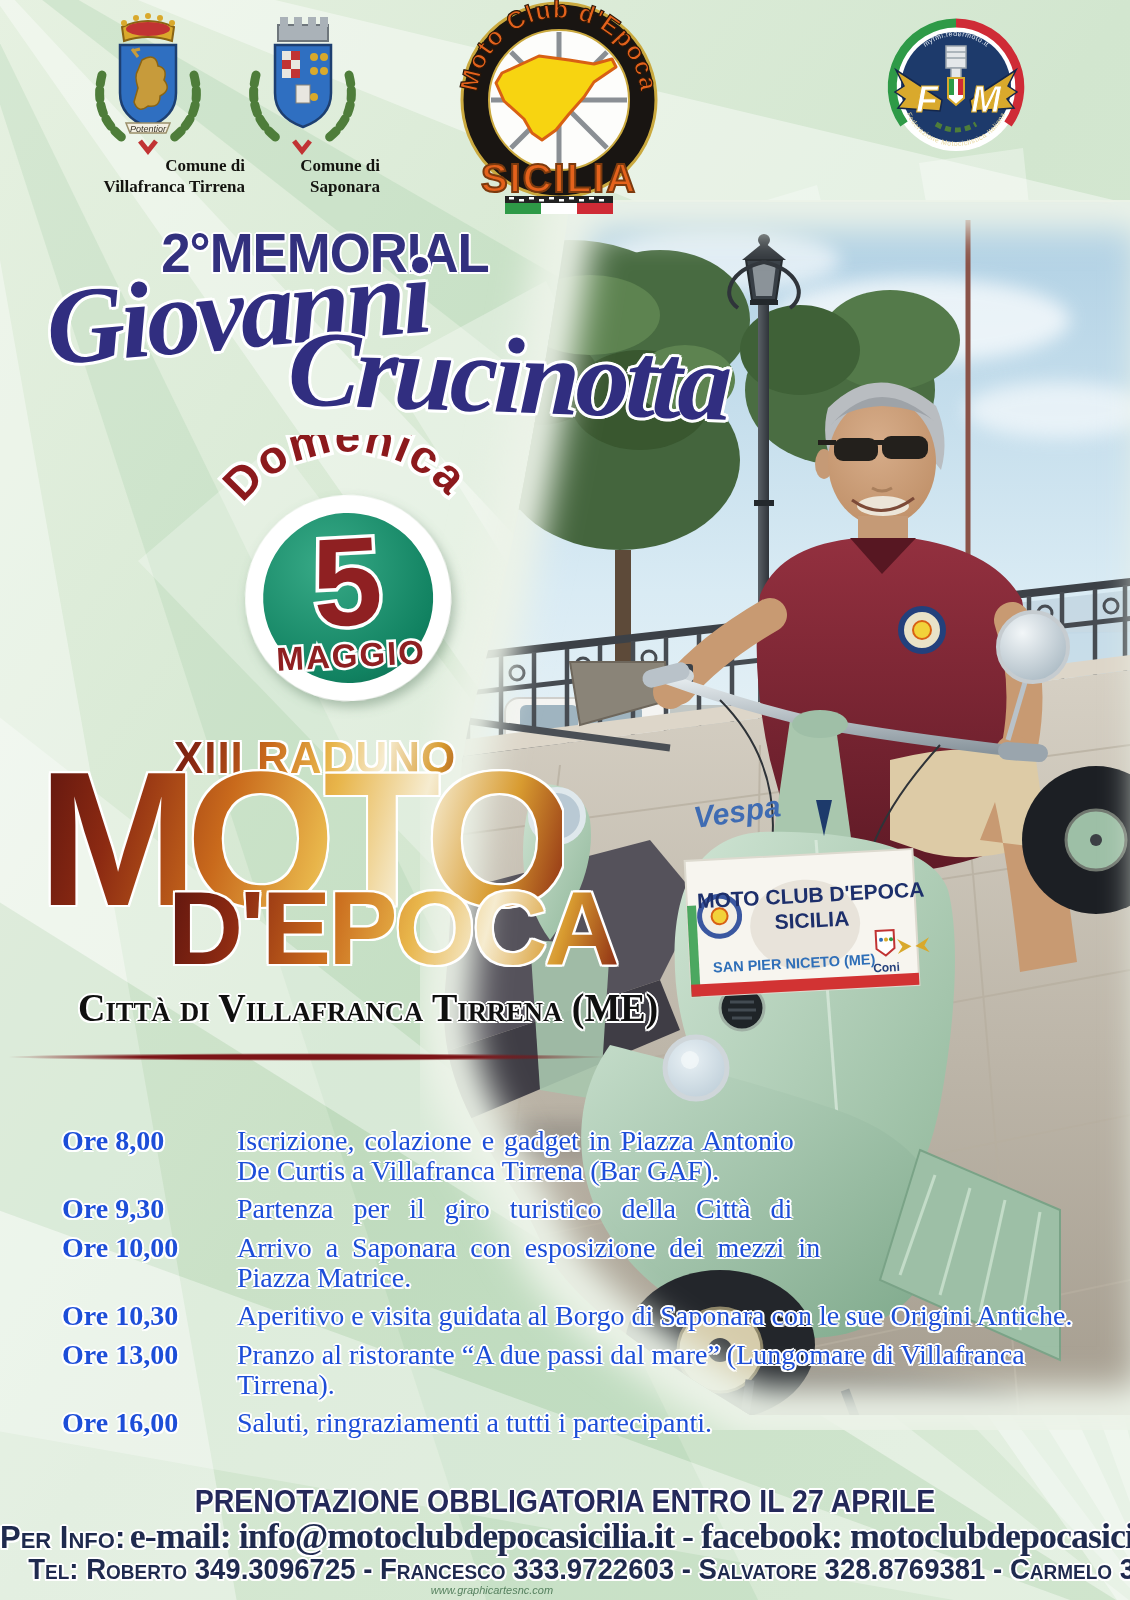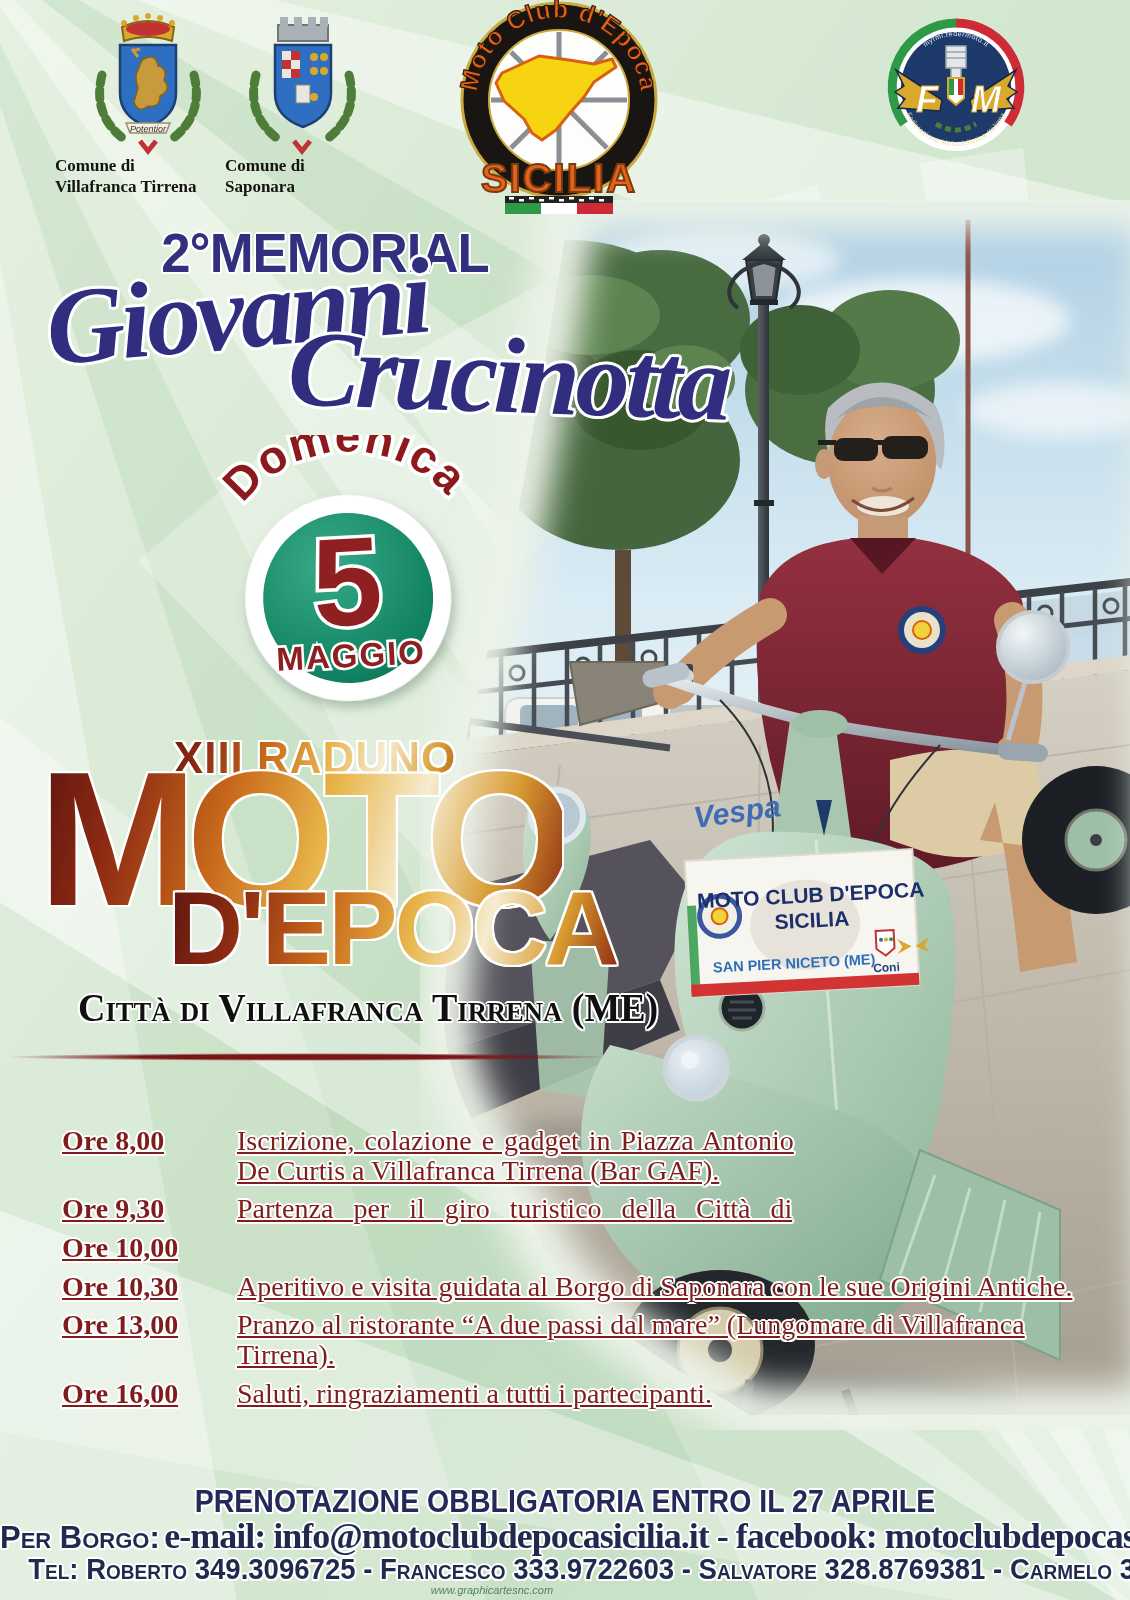--- a/index.html
+++ b/index.html
@@ -14,21 +14,21 @@
   .outline-w-lg{text-shadow:3px 0 0 #fff,-3px 0 0 #fff,0 3px 0 #fff,0 -3px 0 #fff,
              2.2px 2.2px 0 #fff,-2.2px 2.2px 0 #fff,2.2px -2.2px 0 #fff,-2.2px -2.2px 0 #fff;}
   .grad-text{background-image:linear-gradient(105deg,#5e150f 0%,#8c2a12 16%,#c96a1c 36%,
              #e8b54a 54%,#f6ecd0 70%,#d89b30 86%,#8c2a12 100%);
              -webkit-background-clip:text;background-clip:text;color:transparent;
              filter:drop-shadow(2px 0 0 #fff) drop-shadow(-2px 0 0 #fff)
                     drop-shadow(0 2px 0 #fff) drop-shadow(0 -2px 0 #fff);}
 
   
   .crest-label{font-family:"Liberation Serif",serif;font-weight:bold;font-size:17px;
-               color:#13130f;text-align:left;line-height:1.25;}
+               color:#13130f;text-align:right;line-height:1.25;}
 
   
   .memorial{left:130px;top:220px;width:390px;text-align:center;font-size:56px;font-weight:800;
             color:#32307e;letter-spacing:-1px;transform:scaleX(.94);transform-origin:center;}
   .script-name{font-family:"Liberation Serif",serif;font-style:italic;font-weight:bold;
                color:#312e80;font-size:108px;letter-spacing:-4px;line-height:1;}
   .giovanni{left:46px;top:258px;transform:rotate(-5deg);}
   .crucinotta{left:288px;top:322px;transform:rotate(2deg);}
 
   
@@ -41,21 +41,21 @@
              transform:scaleX(.95);transform-origin:left;}
 
   
   .divider{left:0;top:1053px;width:614px;height:8px;
            background:radial-gradient(ellipse 50% 50% at 50% 50%,#7c1417 55%,rgba(124,20,23,0) 98%);}
   .programma{left:175px;top:1070px;width:320px;text-align:center;
              font-family:"Liberation Serif",serif;font-style:italic;font-weight:bold;
              font-size:47px;color:#1d1d1b;}
   .program-list{left:62px;top:1126px;width:1045px;z-index:5;}
   .prog-row{display:flex;margin-bottom:9px;font-family:"Liberation Serif",serif;
-            color:#7f1d1d;font-size:28px;line-height:1.06;text-decoration:underline;}
+            color:#1d4ed8;font-size:28px;line-height:1.06;}
   .prog-time{flex:0 0 143px;font-weight:bold;}
   .prog-text{flex:1 1 auto;margin-left:32px;}
   .prog-text span{display:block;}
   .w705{max-width:705px;}
   .ws-1{word-spacing:3px;} .ws-2{word-spacing:13px;} .ws-3{word-spacing:7px;}
 
   
   .booking{left:0;top:1484px;width:1130px;text-align:center;font-size:31px;font-weight:800;
            color:#24295a;letter-spacing:0;transform:scaleX(.92);}
   .info-line{left:0;top:1515px;width:1130px;text-align:center;color:#1f2a4e;white-space:nowrap;}
@@ -522,20 +522,24 @@
       </div>
     </div>
     <div class="prog-row outline-w">
       <div class="prog-time">Ore 9,30</div>
       <div class="prog-text w705">
         <span class="ws-2">Partenza per il giro turistico della Città di</span>
       </div>
     </div>
     <div class="prog-row outline-w">
       <div class="prog-time">Ore 10,00</div>
+      <div class="prog-text w705">
+        <span class="ws-3">Arrivo a Saponara con esposizione dei mezzi in</span>
+          <span>Piazza Matrice.</span>
+      </div>
     </div>
     <div class="prog-row outline-w">
       <div class="prog-time">Ore 10,30</div>
       <div class="prog-text">
           <span>Aperitivo e visita guidata al Borgo di Saponara con le sue Origini Antiche.</span>
         </div>
     </div>
     <div class="prog-row outline-w">
       <div class="prog-time">Ore 13,00</div>
       <div class="prog-text">
@@ -545,19 +549,19 @@
     <div class="prog-row outline-w">
       <div class="prog-time">Ore 16,00</div>
       <div class="prog-text">
           <span>Saluti, ringraziamenti a tutti i partecipanti.</span>
         </div>
     </div>
   </div>
 
   <div class="abs z6 booking outline-w">PRENOTAZIONE OBBLIGATORIA ENTRO IL 27 APRILE</div>
   <div class="abs z6 info-line outline-w">
-    <span class="info-label">Per Borgo:</span>
+    <span class="info-label">Per Info:</span>
     <span class="info-text">e-mail: info@motoclubdepocasicilia.it  - facebook: motoclubdepocasicilia</span>
   </div>
   <div class="abs z6 tel-line outline-w">Tel: Roberto 349.3096725 - Francesco 333.9722603 - Salvatore 328.8769381 - Carmelo 347.8351627</div>
   <div class="abs z6 credit">www.graphicartesnc.com</div>
 
 </div>
 
 </body></html>

